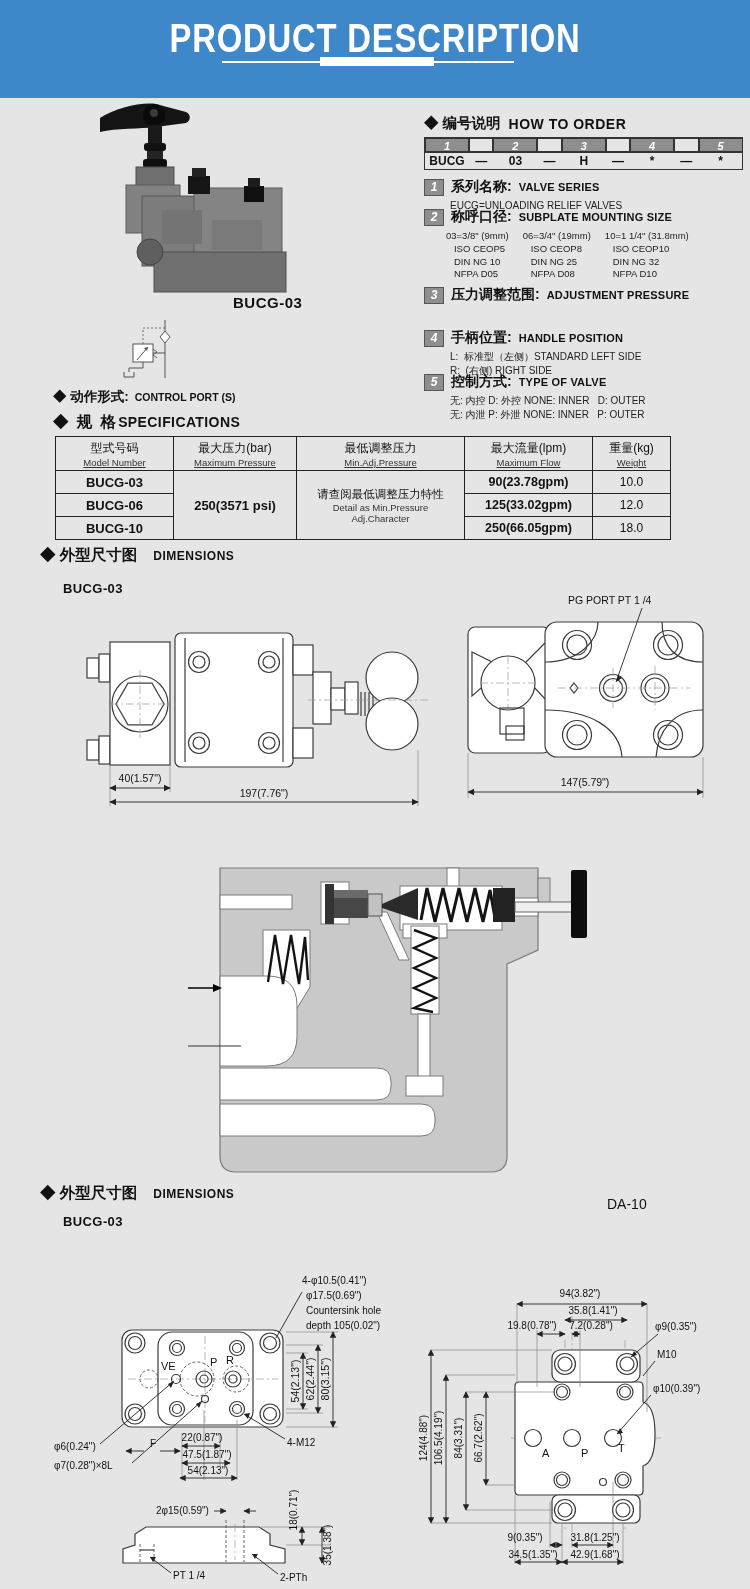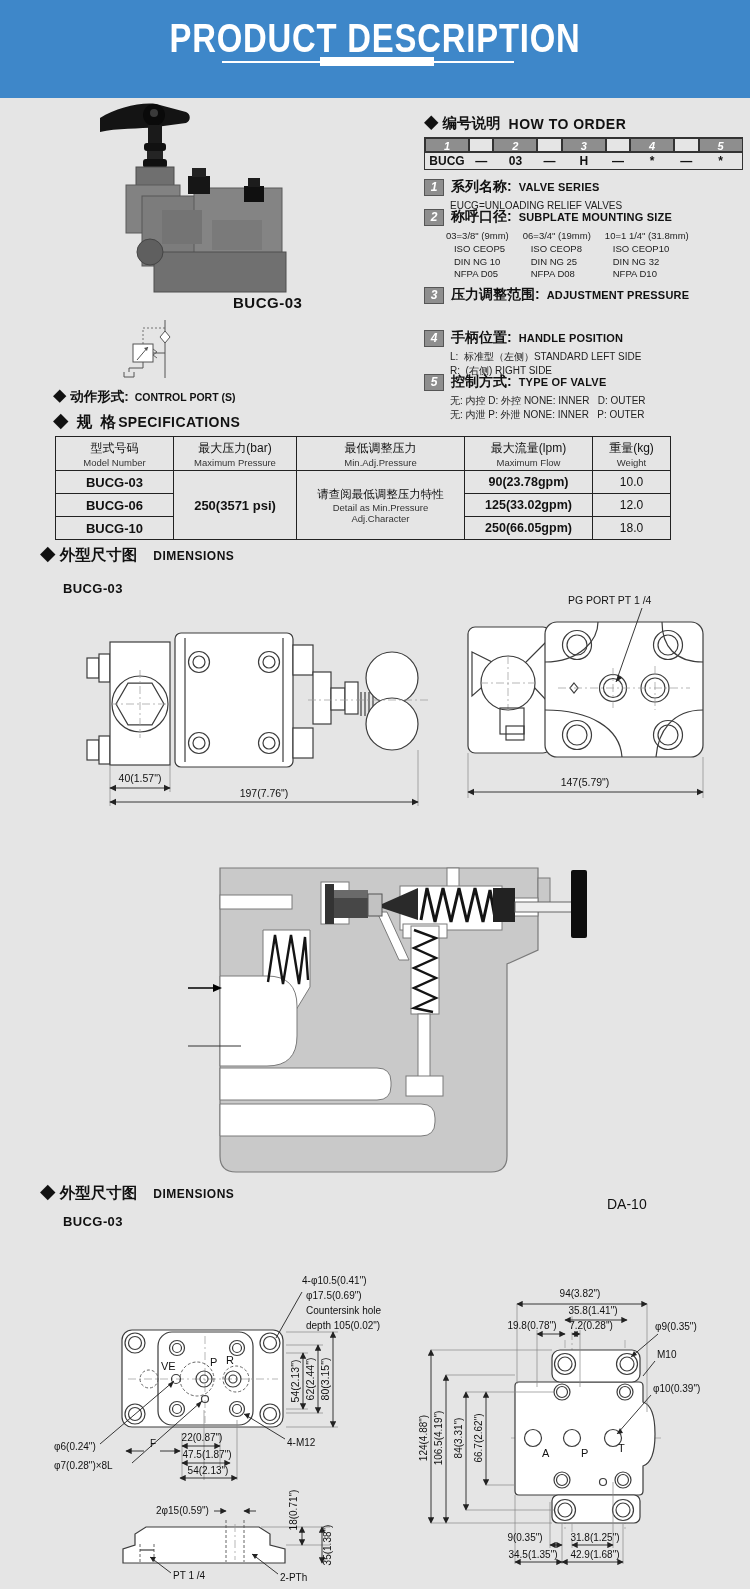--- a/index.html
+++ b/index.html
@@ -37,21 +37,21 @@
   .action-line{left:53px;top:388px;display:flex;align-items:baseline;gap:6px;white-space:nowrap;}
   .action-zh{font-size:13.5px;font-weight:bold;}
   .action-en{font-size:10.5px;font-weight:bold;}
   
   .spec-head{left:53px;top:412px;display:flex;align-items:baseline;}
   .spec-head .zh{font-size:15.5px;font-weight:bold;letter-spacing:2px;}
   .spec-head .en{font-size:14px;font-weight:bold;letter-spacing:.4px;}
   table.spec{left:55px;top:436px;border-collapse:collapse;}
   table.spec td{border:1.5px solid #222;text-align:center;vertical-align:middle;padding:0 2px;}
   .spec .hzh{display:block;font-size:12px;}
-  .spec .hen{display:block;font-size:9.5px;color:#333;}
+  .spec .hen{display:block;font-size:9.5px;color:#333;text-decoration:underline;}
   .spec tr.sh td{height:33px;}
   .spec tr.sr td{height:22px;}
   .c-model{width:113px;} .c-press{width:118px;} .c-min{width:163px;} .c-flow{width:123px;} .c-wt{width:73px;}
   .model-cell{font-weight:bold;font-size:13px;}
   .press-cell{font-weight:bold;font-size:13px;}
   .min-zh{display:block;font-size:11.5px;}
   .min-en{display:block;font-size:9.5px;color:#333;}
   .flow-cell{font-weight:bold;font-size:12.5px;}
   .wt-cell{font-size:12px;}
   

